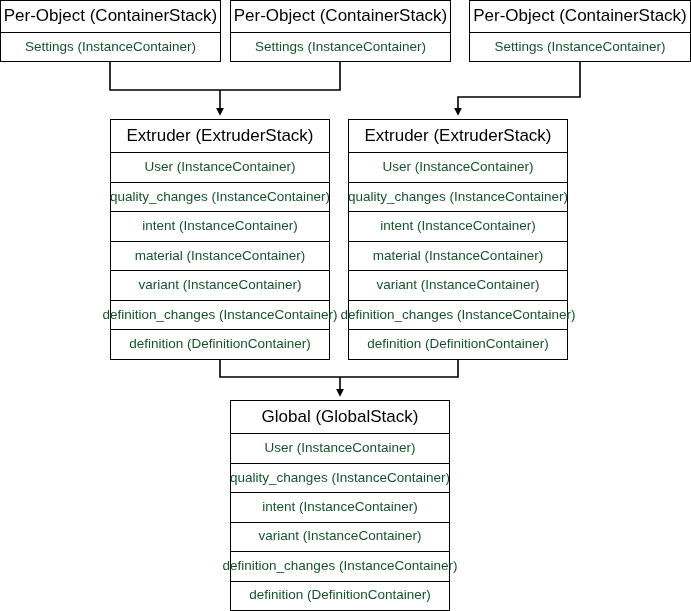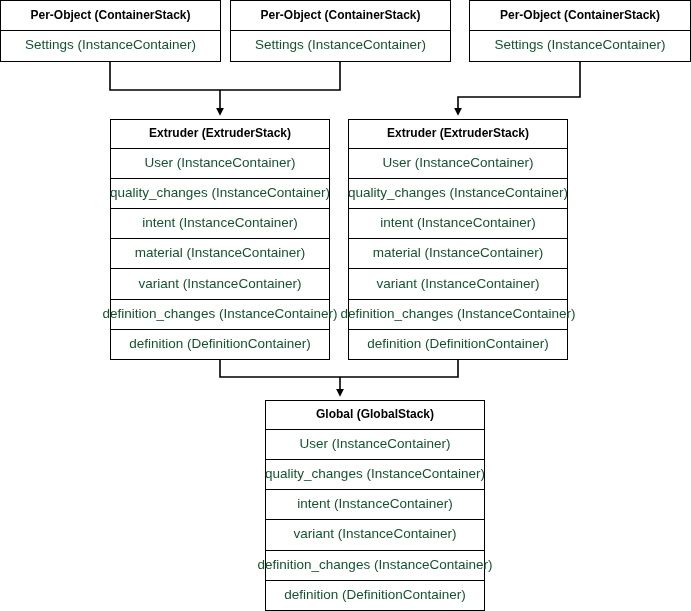--- a/index.html
+++ b/index.html
@@ -42,22 +42,22 @@
     text-align: center;
     color: #14532d;
     font-size: 13.5px;
     line-height: 1.1;
     white-space: nowrap;
     border-top: 1.6px solid #000000;
     flex: 1 1 auto;
   }
   .stack-row.header-row {
     border-top: none;
-    font-weight: bold;
-    font-size: 12px;
+    font-weight: normal;
+    font-size: 17px;
     color: #000000;
   }
   .stack-row.body-row {
     font-weight: normal;
   }
 </style>
 </head>
 <body>
 
 <div id="diagram-canvas">
@@ -120,21 +120,21 @@
     <div class="stack-row header-row">Extruder (ExtruderStack)</div>
     <div class="stack-row body-row">User (InstanceContainer)</div>
     <div class="stack-row body-row">quality_changes (InstanceContainer)</div>
     <div class="stack-row body-row">intent (InstanceContainer)</div>
     <div class="stack-row body-row">material (InstanceContainer)</div>
     <div class="stack-row body-row">variant (InstanceContainer)</div>
     <div class="stack-row body-row">definition_changes (InstanceContainer)</div>
     <div class="stack-row body-row">definition (DefinitionContainer)</div>
   </div>
 
-  <div class="stack-box" style="left:230px; top:400px; width:220px; height:211px;margin-left:35px;">
+  <div class="stack-box" style="left:230px; top:400px; width:220px; height:211px;">
     <div class="stack-row header-row">Global (GlobalStack)</div>
     <div class="stack-row body-row">User (InstanceContainer)</div>
     <div class="stack-row body-row">quality_changes (InstanceContainer)</div>
     <div class="stack-row body-row">intent (InstanceContainer)</div>
     <div class="stack-row body-row">variant (InstanceContainer)</div>
     <div class="stack-row body-row">definition_changes (InstanceContainer)</div>
     <div class="stack-row body-row">definition (DefinitionContainer)</div>
   </div>
 
 </div>

